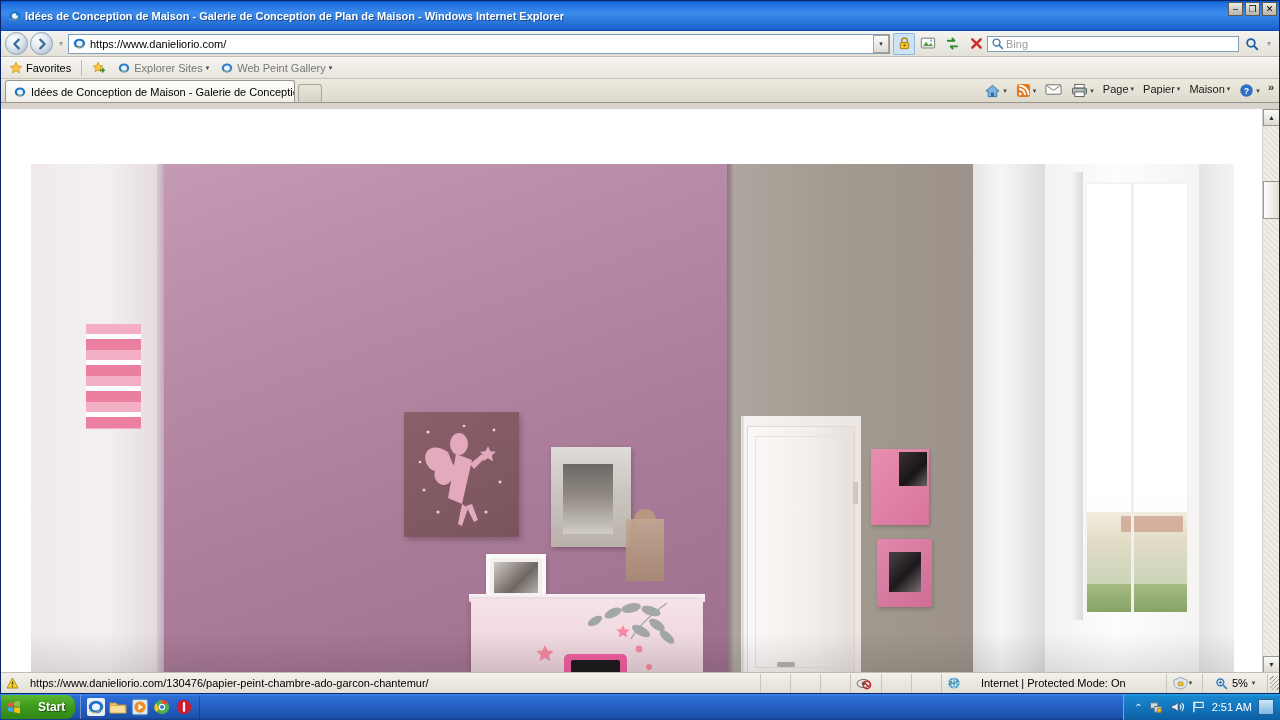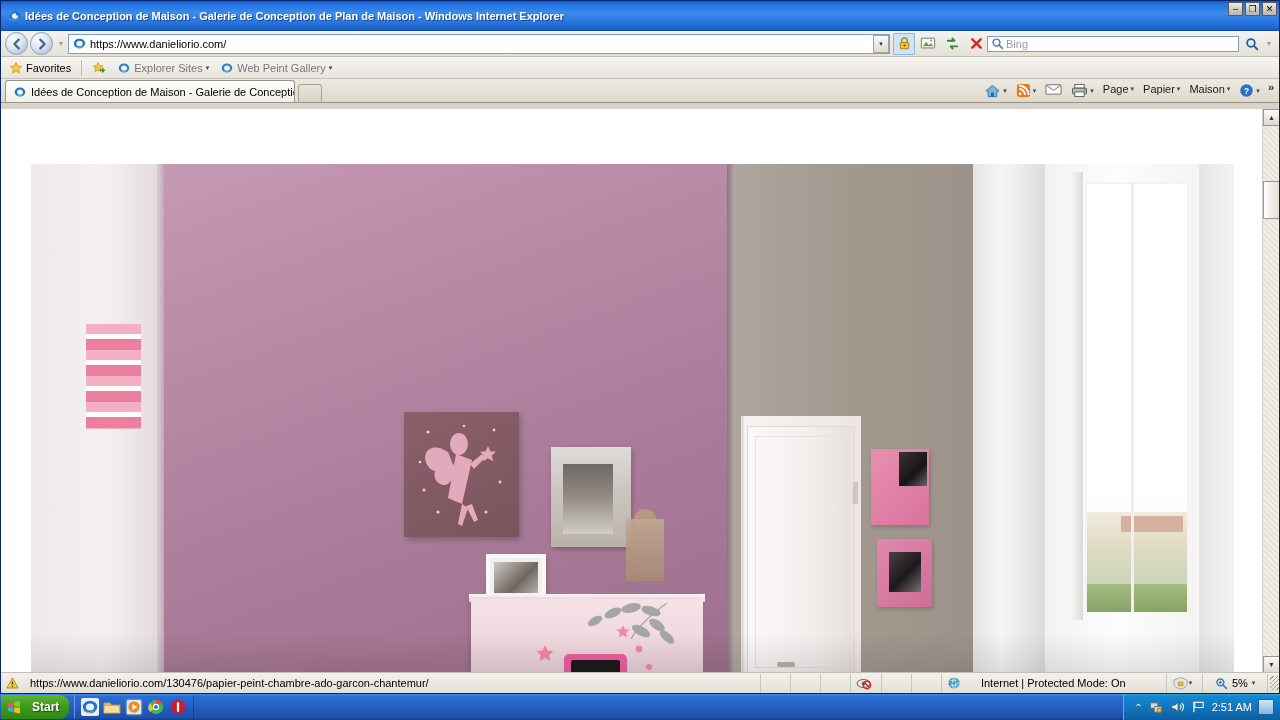--- a/index.html
+++ b/index.html
@@ -402,21 +402,21 @@
   #taskbar {
     position: absolute; left: 0; bottom: 0; width: 1280px; height: 26px;
     background: linear-gradient(to bottom,#3f8cf3 0%, #2b6fd6 8%, #255fc2 50%, #1c4fa8 92%, #123a86 100%);
     display: flex; align-items: center;
   }
   #startbtn {
     height: 24px; margin: 1px 2px 1px 1px;
     padding: 0 10px 0 5px;
     background: linear-gradient(to bottom,#5cb832 0%, #3f9c1d 45%, #2f8715 100%);
     border-radius: 0 9px 9px 0;
-    display: flex; align-items: center; gap: 10px;
+    display: flex; align-items: center; gap: 16px;
     color: #fff; font-weight: bold; font-size: 12px;
     text-shadow: 1px 1px 1px rgba(0,0,0,.5);
   }
   #qlaunch {
     display: flex; align-items: center; gap: 4px;
     padding: 0 6px; height: 24px;
     border-left: 1px solid rgba(255,255,255,.35);
     border-right: 1px solid rgba(0,0,0,.25);
     margin-left: 3px;
   }

